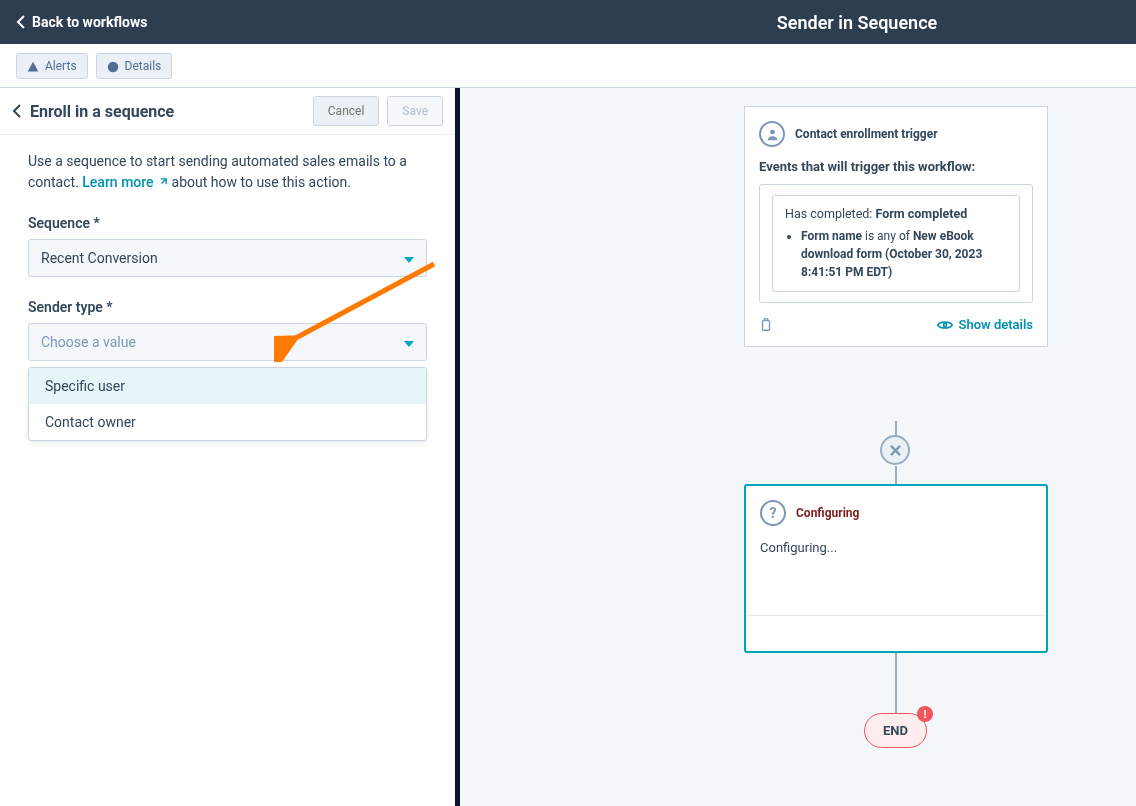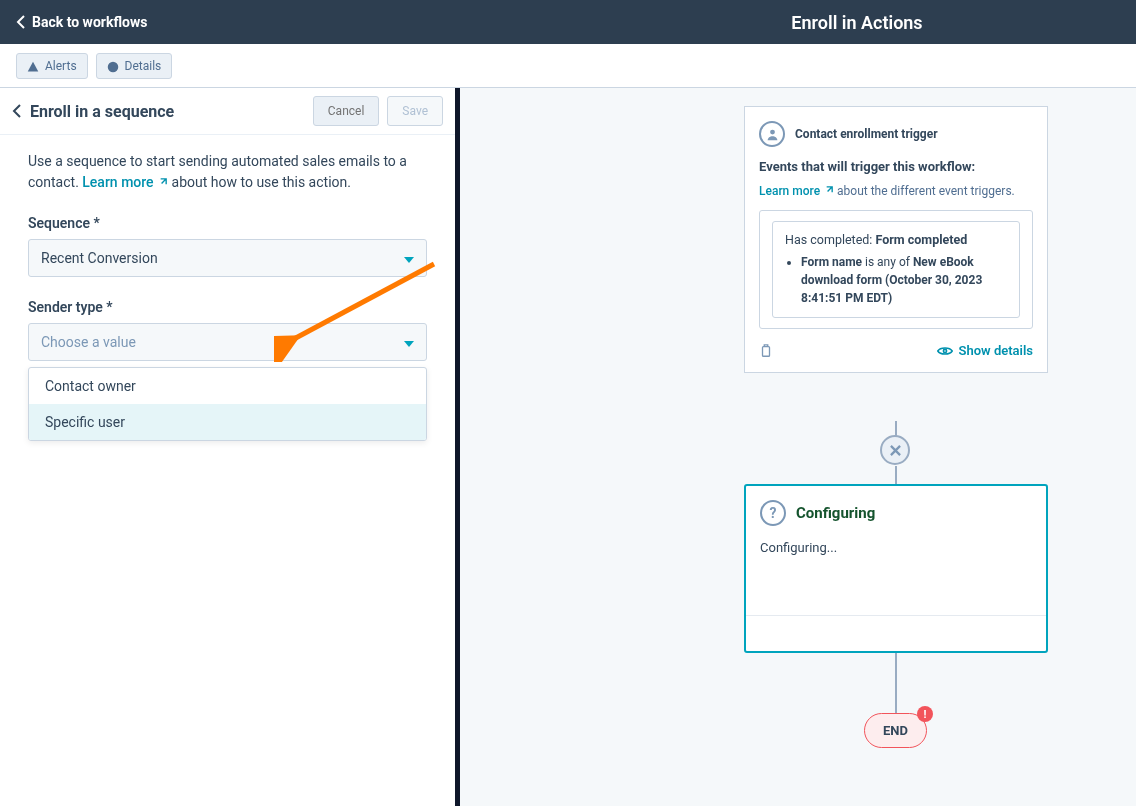--- a/index.html
+++ b/index.html
@@ -71,41 +71,41 @@
 .conn1 { top: 333px; height: 32px; }
 .conn2 { top: 378px; height: 22px; }
 .conn3 { top: 565px; height: 78px; }
 
 .close-node { position: absolute; left: 420px; top: 347px; width: 30px; height: 30px; border: 2px solid #99acc2; border-radius: 50%; background: #eaf0f6; display: flex; align-items: center; justify-content: center; cursor: pointer; }
 .close-node svg { width: 11px; height: 11px; stroke: #7c98b6; stroke-width: 2.5; }
 
 .config-card { left: 284px; top: 396px; width: 304px; border: 2px solid #00a4bd; border-radius: 3px; }
 .config-head { display: flex; align-items: center; gap: 10px; padding: 14px; }
 .q-icon { width: 26px; height: 26px; border-radius: 50%; border: 2px solid #7c98b6; display: flex; align-items: center; justify-content: center; font-weight: 700; color: #7c98b6; font-size: 14px; }
-.config-title { font-weight: 700; font-size: 15px; color: #14532d; }
+.config-title { font-weight: 700; font-size: 12px; color: #7f1d1d; }
 .config-body { padding: 0 14px 60px 14px; font-size: 13px; color: #33475b; }
 .config-footer { border-top: 1px solid #e5eaf0; height: 36px; }
 
 .end-node { position: absolute; left: 404px; top: 625px; background: #fdedee; border: 1px solid #f2545b; color: #33475b; font-weight: 700; font-size: 13px; padding: 9px 18px; border-radius: 18px; cursor: pointer; }
 .end-badge { position: absolute; left: 457px; top: 618px; width: 16px; height: 16px; background: #f2545b; border-radius: 50%; color: #fff; font-size: 11px; font-weight: 700; display: flex; align-items: center; justify-content: center; }
 
 
 .annot-arrow { position: absolute; left: 274px; top: 252px; pointer-events: none; }
 </style>
 </head>
 <body>
 
 <div class="top-header">
   <div class="back-link">
     <svg viewBox="0 0 8 14">
         <path d="M7 1 L1 7 L7 13" stroke="#fff" stroke-width="2" fill="none"></path>
       </svg>
     <span>Back to workflows</span>
   </div>
-  <div class="top-title">Enroll in Actions</div>
+  <div class="top-title">Sender in Sequence</div>
 </div>
 
 <div class="secondary-bar">
   <button class="pill-btn">
     <svg viewBox="0 0 16 16">
         <path d="M8 1 L15 14 H1 Z"></path>
       </svg>
     <span>Alerts</span>
   </button>
   <button class="pill-btn">
@@ -148,44 +148,39 @@
 
       <div class="field-label">Sender type *</div>
       <div class="select placeholder">
         <span>Choose a value</span>
         <span class="caret"><svg viewBox="0 0 10 6">
               <path d="M0 0 L5 6 L10 0 Z"></path>
             </svg></span>
       </div>
 
       <div class="dropdown">
+        <div class="dropdown-item hl">Specific user</div>
         <div class="dropdown-item">Contact owner</div>
-        <div class="dropdown-item hl">Specific user</div>
       </div>
     </div>
   </div>
 
   <div class="canvas">
 
     <div class="card enroll-card">
       <div class="enroll-head">
         <span class="circ-icon">
             <svg viewBox="0 0 16 16">
               <circle cx="8" cy="5" r="3"></circle>
               <path d="M2 15c0-3 3-5 6-5s6 2 6 5"></path>
             </svg>
           </span>
         <span class="enroll-head-title">Contact enrollment trigger</span>
       </div>
       <div class="enroll-sub">Events that will trigger this workflow:</div>
-      <div class="enroll-learn">
-        <span class="link"><span>Learn more</span> <svg viewBox="0 0 12 12" width="10" height="10">
-              <path d="M4 2h6v6M10 2 5 7" stroke="#0091ae" stroke-width="1.5" fill="none"></path>
-            </svg></span><span> about the different event triggers.</span>
-      </div>
       <div class="group-box">
         <div class="inner-box">
           <div class="line1"><span>Has completed: </span><b>Form completed</b></div>
           <ul>
               <li><b>Form name</b><span> is any of </span><b>New eBook download form (October 30, 2023 8:41:51 PM EDT)</b></li>
             </ul>
         </div>
       </div>
       <div class="card-footer">
         <svg class="trash" viewBox="0 0 16 16">

